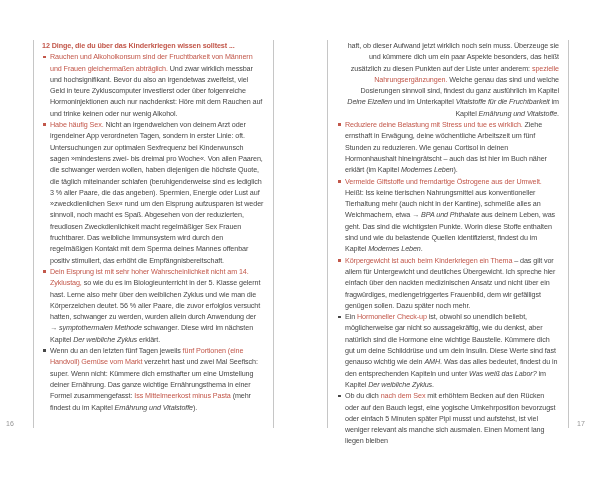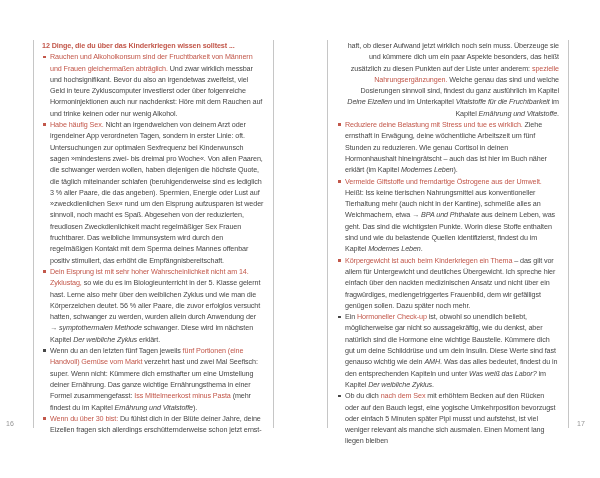--- a/index.html
+++ b/index.html
@@ -82,21 +82,20 @@
   <div class="pagenum pagenum-left">16</div>
   <div class="pagenum pagenum-right">17</div>
 
   <div class="textcol textcol-left">
     <div class="heading">12 Dinge, die du über das Kinderkriegen wissen solltest ...</div>
     <div>
         <div class="para"><span class="bullet-mark accent"></span><span class="seg-accent">Rauchen und Alkoholkonsum sind der Fruchtbarkeit von Männern und Frauen gleichermaßen abträglich.</span><span class="seg-plain"> Und zwar wirklich messbar und hochsignifikant. Bevor du also an irgendetwas zweifelst, viel Geld in teure Zykluscomputer investierst oder über folgenreiche Hormoninjektionen auch nur nachdenkst: Höre mit dem Rauchen auf und trinke keinen oder nur wenig Alkohol.</span></div>
         <div class="para"><span class="bullet-mark accent"></span><span class="seg-accent">Habe häufig Sex.</span><span class="seg-plain"> Nicht an irgendwelchen von deinem Arzt oder irgendeiner App verordneten Tagen, sondern in erster Linie: oft. Untersuchungen zur optimalen Sexfrequenz bei Kinderwunsch sagen »mindestens zwei- bis dreimal pro Woche«. Von allen Paaren, die schwanger werden wollen, haben diejenigen die höchste Quote, die täglich miteinander schlafen (beruhigenderweise sind es lediglich 3 % aller Paare, die das angeben). Spermien, Energie oder Lust auf »zweckdienlichen Sex« rund um den Eisprung aufzusparen ist weder sinnvoll, noch macht es Spaß. Abgesehen von der reduzierten, freudlosen Zweckdienlichkeit macht regelmäßiger Sex Frauen fruchtbarer. Das weibliche Immunsystem wird durch den regelmäßigen Kontakt mit dem Sperma deines Mannes offenbar positiv stimuliert, das erhöht die Empfängnisbereitschaft.</span></div>
         <div class="para"><span class="bullet-mark accent"></span><span class="seg-accent">Dein Eisprung ist mit sehr hoher Wahrscheinlichkeit nicht am 14. Zyklustag,</span><span class="seg-plain"> so wie du es im Biologieunterricht in der 5. Klasse gelernt hast. Lerne also mehr über den weiblichen Zyklus und wie man die Körperzeichen deutet. 56 % aller Paare, die zuvor erfolglos versucht hatten, schwanger zu werden, wurden allein durch Anwendung der → </span><span class="seg-italic">symptothermalen Methode</span><span class="seg-plain"> schwanger. Diese wird im nächsten Kapitel </span><span class="seg-italic">Der weibliche Zyklus</span><span class="seg-plain"> erklärt.</span></div>
         <div class="para"><span class="bullet-mark"></span><span class="seg-plain">Wenn du an den letzten fünf Tagen jeweils </span><span class="seg-accent">fünf Portionen (eine Handvoll) Gemüse vom Markt</span><span class="seg-plain"> verzehrt hast und zwei Mal Seefisch: super. Wenn nicht: Kümmere dich ernsthafter um eine Umstellung deiner Ernährung. Das ganze wichtige Ernährungsthema in einer Formel zusammengefasst: </span><span class="seg-accent">Iss Mittelmeerkost minus Pasta</span><span class="seg-plain"> (mehr findest du im Kapitel </span><span class="seg-italic">Ernährung und Vitalstoffe</span><span class="seg-plain">).</span></div>
-        <div class="para"><span class="bullet-mark accent"></span><span class="seg-accent">Wenn du über 30 bist:</span><span class="seg-plain"> Du fühlst dich in der Blüte deiner Jahre, deine Eizellen fragen sich allerdings erschütternderweise schon jetzt ernst-</span></div>
       </div>
   </div>
 
   <div class="textcol textcol-right">
     <div>
         <div class="para no-bullet"><span class="seg-plain">haft, ob dieser Aufwand jetzt wirklich noch sein muss. Überzeuge sie und kümmere dich um ein paar Aspekte besonders, das heißt zusätzlich zu diesen Punkten auf der Liste unter anderem: </span><span class="seg-accent">spezielle Nahrungsergänzungen.</span><span class="seg-plain"> Welche genau das sind und welche Dosierungen sinnvoll sind, findest du ganz ausführlich im Kapitel </span><span class="seg-italic">Deine Eizellen</span><span class="seg-plain"> und im Unterkapitel </span><span class="seg-italic">Vitalstoffe für die Fruchtbarkeit</span><span class="seg-plain"> im Kapitel </span><span class="seg-italic">Ernährung und Vitalstoffe</span><span class="seg-plain">.</span></div>
         <div class="para"><span class="bullet-mark accent"></span><span class="seg-accent">Reduziere deine Belastung mit Stress und tue es wirklich.</span><span class="seg-plain"> Ziehe ernsthaft in Erwägung, deine wöchentliche Arbeitszeit um fünf Stunden zu reduzieren. Wie genau Cortisol in deinen Hormonhaushalt hineingrätscht – auch das ist hier im Buch näher erklärt (im Kapitel </span><span class="seg-italic">Modernes Leben</span><span class="seg-plain">).</span></div>
         <div class="para"><span class="bullet-mark accent"></span><span class="seg-accent">Vermeide Giftstoffe und fremdartige Östrogene aus der Umwelt.</span><span class="seg-plain"> Heißt: Iss keine tierischen Nahrungsmittel aus konventioneller Tierhaltung mehr (auch nicht in der Kantine), schmeiße alles an Weichmachern, etwa → </span><span class="seg-italic">BPA und Phthalate</span><span class="seg-plain"> aus deinem Leben, was geht. Das sind die wichtigsten Punkte. Worin diese Stoffe enthalten sind und wie du belastende Quellen identifizierst, findest du im Kapitel </span><span class="seg-italic">Modernes Leben</span><span class="seg-plain">.</span></div>
         <div class="para"><span class="bullet-mark accent"></span><span class="seg-accent">Körpergewicht ist auch beim Kinderkriegen ein Thema</span><span class="seg-plain"> – das gilt vor allem für Untergewicht und deutliches Übergewicht. Ich spreche hier einfach über den nackten medizinischen Ansatz und nicht über ein fragwürdiges, mediengetriggertes Frauenbild, dem wir gefälligst genügen sollen. Dazu später noch mehr.</span></div>
         <div class="para"><span class="bullet-mark"></span><span class="seg-plain">Ein </span><span class="seg-accent">Hormoneller Check-up</span><span class="seg-plain"> ist, obwohl so unendlich beliebt, möglicherweise gar nicht so aussagekräftig, wie du denkst, aber natürlich sind die Hormone eine wichtige Baustelle. Kümmere dich gut um deine Schilddrüse und um dein Insulin. Diese Werte sind fast genauso wichtig wie dein </span><span class="seg-italic">AMH</span><span class="seg-plain">. Was das alles bedeutet, findest du in den entsprechenden Kapiteln und unter </span><span class="seg-italic">Was weiß das Labor?</span><span class="seg-plain"> im Kapitel </span><span class="seg-italic">Der weibliche Zyklus</span><span class="seg-plain">.</span></div>

